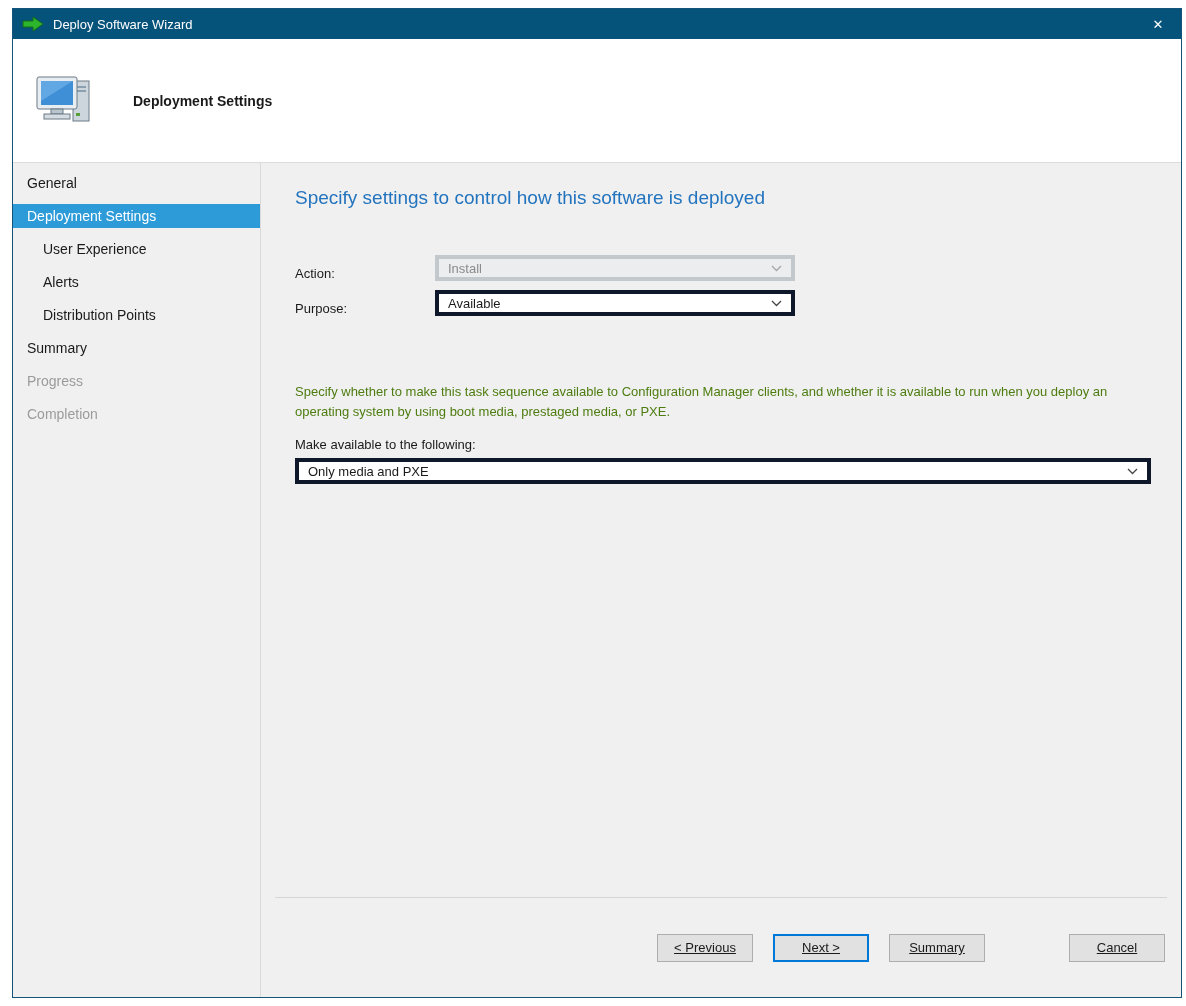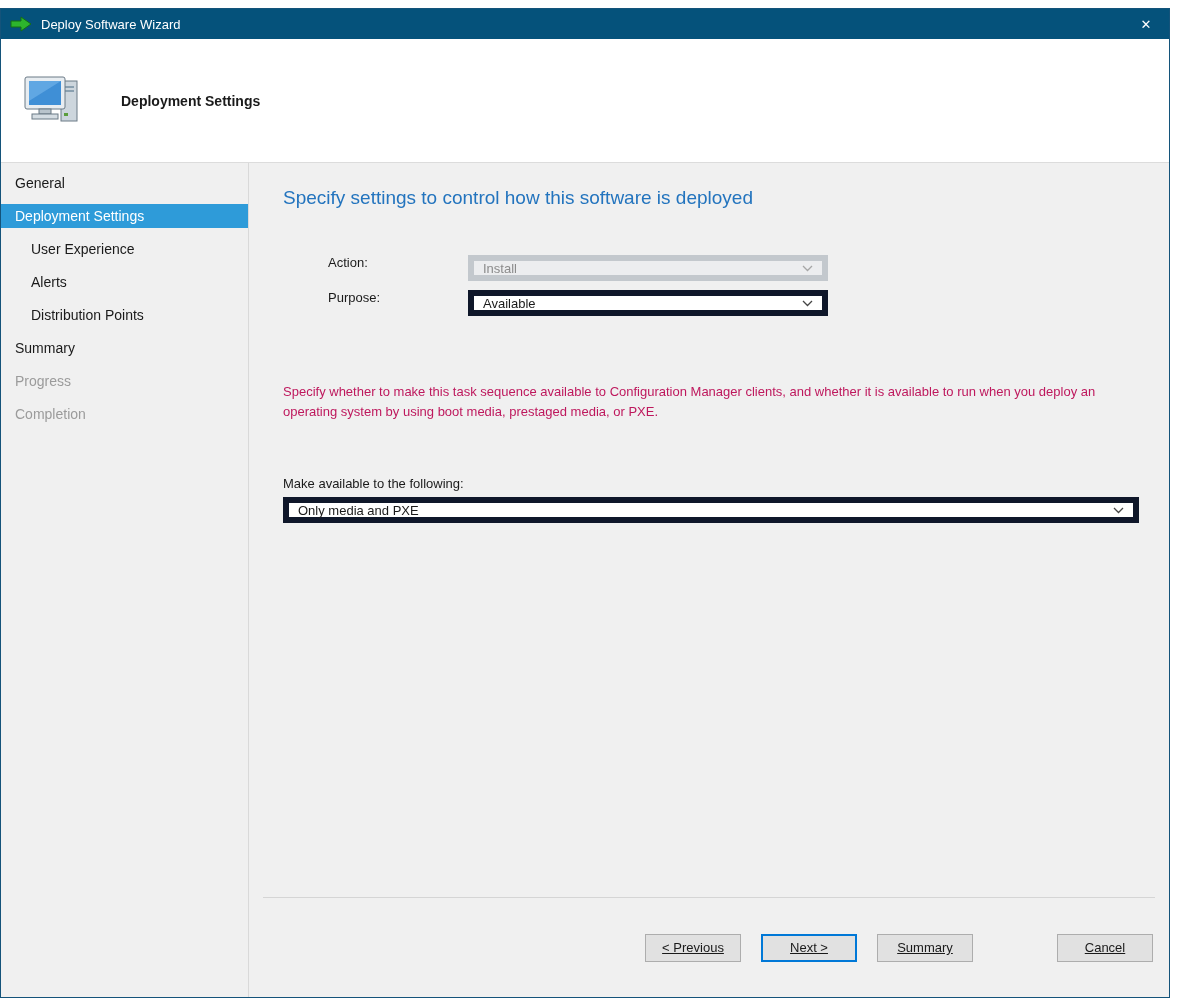--- a/index.html
+++ b/index.html
@@ -3,21 +3,21 @@
 <meta charset="utf-8">
 <style>
   * { box-sizing: border-box; margin: 0; padding: 0; }
   html, body {
     width: 1186px; height: 1006px;
     background: #ffffff;
     font-family: "Liberation Sans", "DejaVu Sans", sans-serif;
     overflow: hidden;
   }
   .window {
-    position: absolute; left: 0; top: 8px;
+    position: absolute; left: 12px; top: 8px;
     width: 1170px; height: 990px;
     background: #f0f0f0;
     border: 1px solid #14537a;
     display: flex; flex-direction: column;
   }
   
   .titlebar {
     flex: 0 0 30px; height: 30px;
     background: #05527B;
     display: flex; align-items: center;
@@ -54,41 +54,41 @@
     font-size: 14px; color: #1a1a1a;
     padding-left: 14px; margin-bottom: 9px;
     cursor: default; white-space: nowrap;
   }
   .nav-item.sub { padding-left: 30px; }
   .nav-item.selected { background: #2E9BD9; color: #ffffff; }
   .nav-item.disabled { color: #9b9b9b; }
   .right-col { flex: 1; display: flex; flex-direction: column; min-width: 0; }
   .content { flex: 1; padding: 24px 32px 0 34px; }
   .heading { color: #2374BE; font-size: 19px; font-weight: normal; margin-bottom: 46px; }
-  .form-row { display: flex; align-items: flex-start; margin-bottom: 9px; margin-left: 45px; }
+  .form-row { display: flex; align-items: flex-end; margin-bottom: 9px; }
   .form-label { width: 140px; font-size: 13px; color: #1a1a1a; }
   .combo {
     width: 360px; height: 26px;
     background: #ffffff;
-    border: 6px solid #0f172a;
+    border: 4px solid #0f172a;
     display: flex; align-items: center;
     padding: 0 9px; font-size: 13px; color: #1a1a1a;
     cursor: default;
   }
   .combo .chev { margin-left: auto; flex: 0 0 auto; }
   .combo.disabled {
     background: #ecedef;
     border-color: #c3c8cd;
     color: #8b8b8b;
   }
   .combo.disabled .chev polyline { stroke: #a6a6a6; }
   .combo.full { width: 856px; }
   .desc {
-    font-size: 13px; line-height: 1.5; color: #be185d;
-    width: 830px; margin-top: 66px; margin-bottom: 55px;
+    font-size: 13px; line-height: 1.5; color: #4d7c0f;
+    width: 830px; margin-top: 66px; margin-bottom: 16px;
   }
   .make-label { font-size: 13px; color: #1a1a1a; margin-bottom: 6px; }
   
   .footer {
     flex: 0 0 100px; height: 100px;
     border-top: 1px solid #d5d5d5;
     margin: 0 14px;
     display: flex; align-items: center; justify-content: flex-end;
     gap: 20px; padding-right: 2px;
   }

